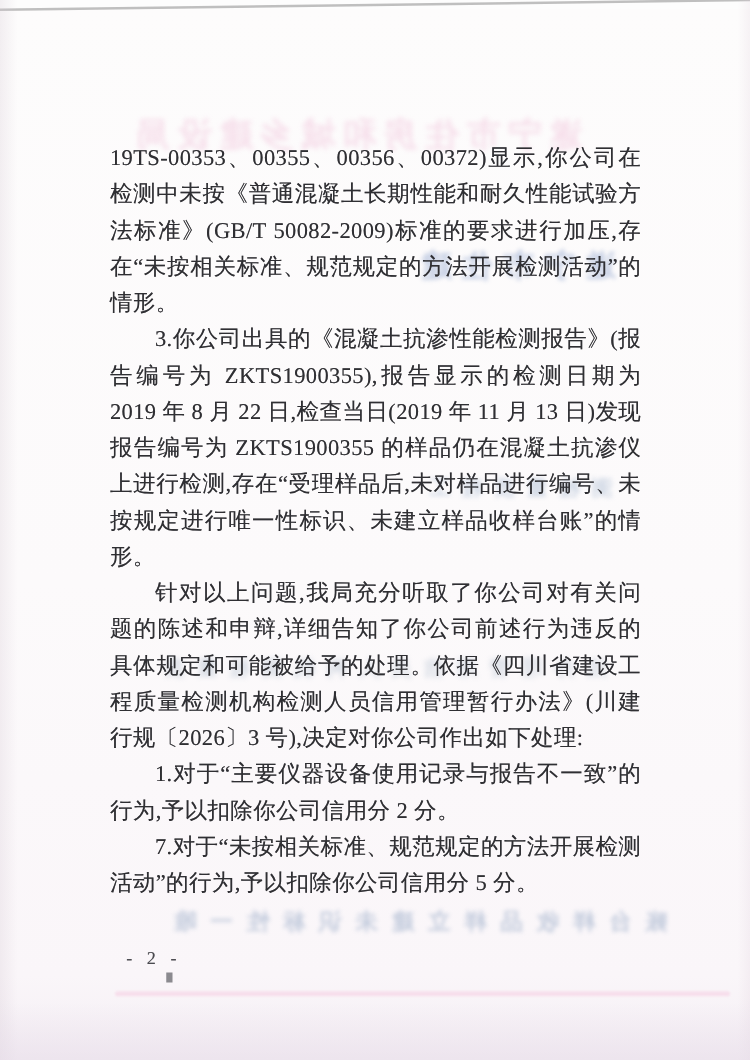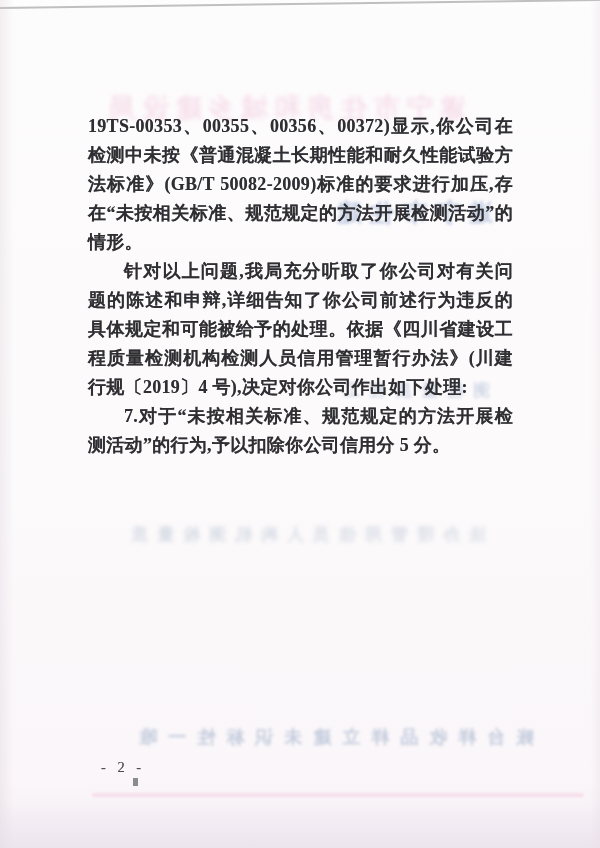--- a/index.html
+++ b/index.html
@@ -33,21 +33,20 @@
   .speck{position:absolute;left:133px;top:778px;width:5px;height:8px;
     background:#6f6f74;opacity:.8;}
 
   
   .text-block{
     position:absolute;left:88px;top:112px;width:425px;
     font-size:18px;line-height:29px;letter-spacing:.3px;
     color:#2f2f33;
     text-align:justify;text-justify:inter-character;
     text-shadow:0 0 .5px rgba(47,47,51,.55);
-    font-weight:bold;
   }
   .text-block p{margin:0;padding:0;}
   .text-block p.indent{text-indent:2em;}
 
   .page-number{
     position:absolute;left:101px;top:759px;
     font-size:14.5px;letter-spacing:4px;color:#4b4b50;
     text-shadow:0 0 .5px rgba(75,75,80,.5);
   }
 
@@ -96,21 +95,23 @@
   <div class="right-shade"></div>
 
   <div class="ghost ghost-top">遂宁市住房和城乡建设局</div>
   <div class="ghost ghost-blue-block">遂宁市住建</div>
   <div class="ghost ghost-row-mid">测检量质程工</div>
   <div class="ghost ghost-row-theory">法办理管用信员人构机测检量质</div>
   <div class="ghost ghost-row-bottom">账台样收品样立建未识标性一唯</div>
 
   <div class="text-block">
     <p>19TS-00353、00355、00356、00372)显示,你公司在检测中未按《普通混凝土长期性能和耐久性能试验方法标准》(GB/T 50082-2009)标准的要求进行加压,存在“未按相关标准、规范规定的方法开展检测活动”的情形。</p>
-    <p class="indent">针对以上问题,我局充分听取了你公司对有关问题的陈述和申辩,详细告知了你公司前述行为违反的具体规定和可能被给予的处理。依据《四川省建设工程质量检测机构检测人员信用管理暂行办法》(川建行规〔2019〕4 号),决定对你公司作出如下处理:</p>
+    <p class="indent">3.你公司出具的《混凝土抗渗性能检测报告》(报告编号为 ZKTS1900355),报告显示的检测日期为 2019 年 8 月 22 日,检查当日(2019 年 11 月 13 日)发现报告编号为 ZKTS1900355 的样品仍在混凝土抗渗仪上进行检测,存在“受理样品后,未对样品进行编号、未按规定进行唯一性标识、未建立样品收样台账”的情形。</p>
+    <p class="indent">针对以上问题,我局充分听取了你公司对有关问题的陈述和申辩,详细告知了你公司前述行为违反的具体规定和可能被给予的处理。依据《四川省建设工程质量检测机构检测人员信用管理暂行办法》(川建行规〔2026〕3 号),决定对你公司作出如下处理:</p>
+    <p class="indent">1.对于“主要仪器设备使用记录与报告不一致”的行为,予以扣除你公司信用分 2 分。</p>
     <p class="indent">7.对于“未按相关标准、规范规定的方法开展检测活动”的行为,予以扣除你公司信用分 5 分。</p>
   </div>
 
   <div class="page-number">- 2 -</div>
 
   <div class="speck"></div>
   <div class="pink-streak"></div>
   <div class="bottom-shade"></div>
 
 </div>

